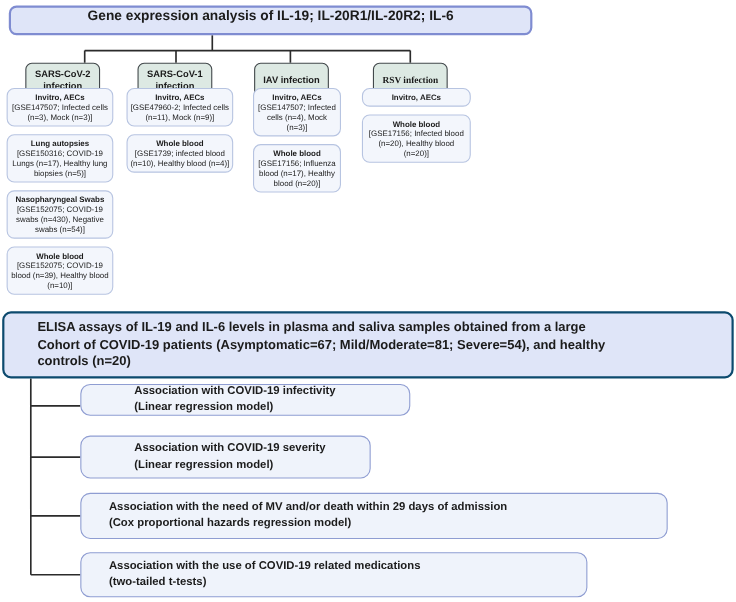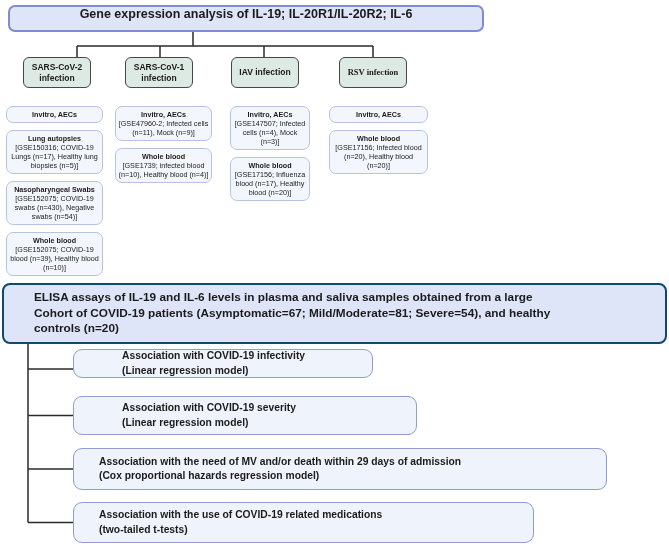--- a/index.html
+++ b/index.html
@@ -30,21 +30,21 @@
     display:flex;align-items:center;justify-content:center;text-align:center;
     font-weight:bold;font-size:8.5px;line-height:1.2;
     padding:1px;
   }
   .branch.b1{left:23px;}
   .branch.b2{left:125px;text-align:center;}
   .branch.b3{left:231px;}
   .branch.b4{left:339px;font-family:Liberation Serif, serif;}
 
   
-  .col{position:absolute;top:106px;display:flex;flex-direction:column;gap:7px;}
+  .col{position:absolute;top:80px;display:flex;flex-direction:column;gap:7px;}
   .col.c1{left:6px;width:97px;}
   .col.c2{left:115px;width:97px;}
   .col.c3{left:230px;width:80px;}
   .col.c4{left:329px;width:99px;}
   .subbox{
     box-sizing:border-box;width:100%;
     background:#f3f6fc;border:1px solid #b7c4e1;border-radius:7px;
     padding:3px 2px;text-align:center;
     font-size:7.2px;line-height:1.25;
   }
@@ -61,21 +61,21 @@
 
   
   .assoc{
     left:73px;
     background:#eff3fb;border:1.5px solid #8f9dd2;border-radius:9px;
     display:flex;flex-direction:column;justify-content:center;
     padding-left:25px;padding-right:6px;
     font-weight:bold;font-size:10.3px;line-height:1.4;
   }
   .assoc.a1{top:349px;width:300px;height:29px;padding-left:48px;}
-  .assoc.a2{top:396px;width:344px;height:39px;padding-left:48px;}
+  .assoc.a2{top:396px;width:264px;height:39px;padding-left:48px;}
   .assoc.a3{top:448px;width:534px;height:42px;}
   .assoc.a4{top:502px;width:461px;height:41px;}
 </style>
 </head>
 <body>
 
 <div id="canvas">
 
   <svg id="connectors" viewBox="0 0 669 547" xmlns="http://www.w3.org/2000/svg">
 
@@ -97,20 +97,21 @@
   <div class="box branch b3">
     <span>IAV infection</span>
   </div>
   <div class="box branch b4">
     <span>RSV infection</span>
   </div>
 
   <div class="col c1">
     <div class="subbox">
       <div class="sb-title">Invitro, AECs</div>
+      <div class="sb-detail">[GSE147507; Infected cells (n=3),  Mock (n=3)]</div>
     </div>
     <div class="subbox">
       <div class="sb-title">Lung autopsies</div>
       <div class="sb-detail">[GSE150316; COVID-19 Lungs (n=17),  Healthy lung biopsies (n=5)]</div>
     </div>
     <div class="subbox">
       <div class="sb-title">Nasopharyngeal Swabs</div>
       <div class="sb-detail">[GSE152075; COVID-19 swabs (n=430),  Negative swabs (n=54)]</div>
     </div>
     <div class="subbox">

